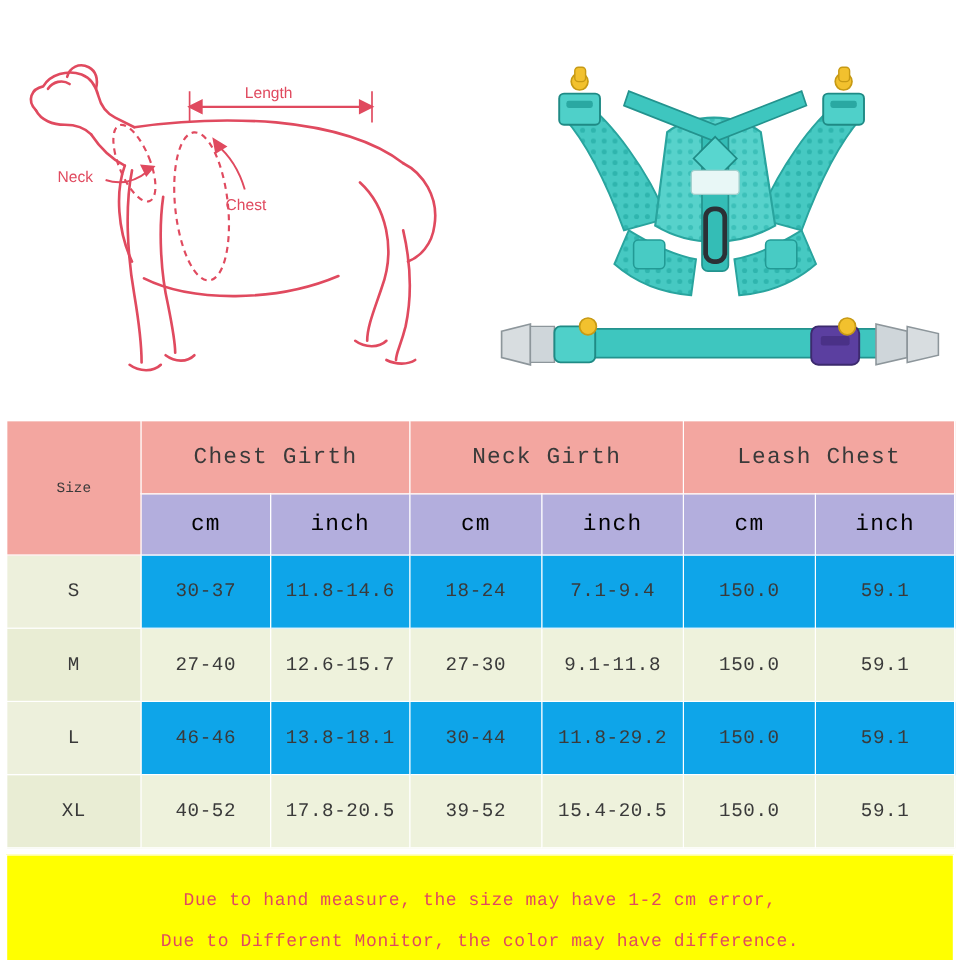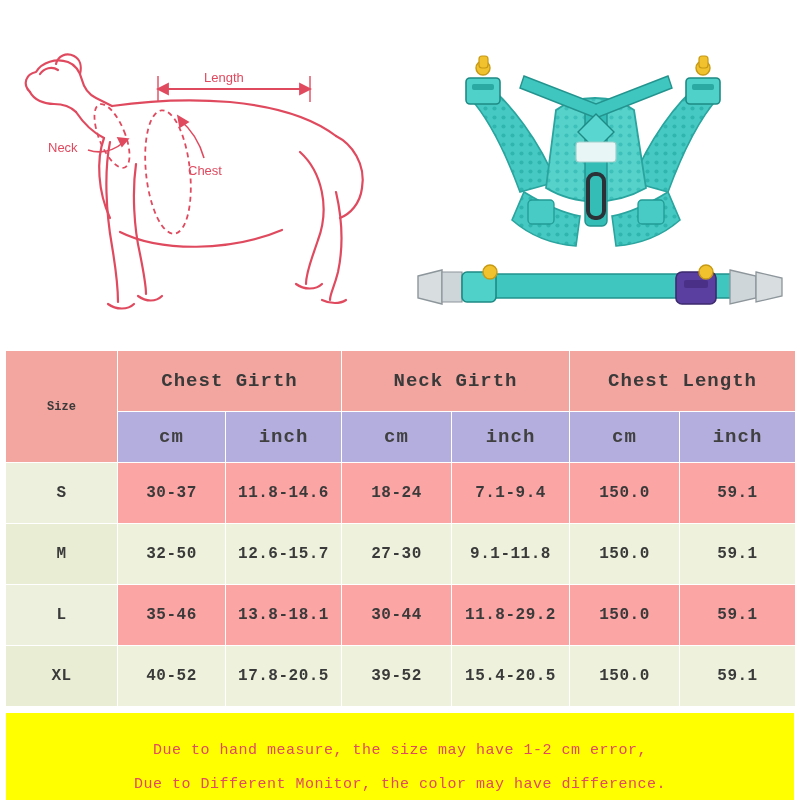--- a/index.html
+++ b/index.html
@@ -59,51 +59,51 @@
     top: 318px;
     width: 790px;
     border-collapse: collapse;
     table-layout: fixed;
     font-family: "Liberation Mono", "DejaVu Sans Mono", monospace;
   }
   .size-table td, .size-table th {
     border: 1px solid #ffffff;
     text-align: center;
     vertical-align: middle;
-    font-weight: bold;
+    font-weight: normal;
   }
   .hdr-row th {
     background: #f3a6a0;
     color: #3a3a3a;
     height: 58px;
     font-size: 19px;
     letter-spacing: 1px;
   }
   .hdr-row th.size-cell {
     font-size: 12px;
     letter-spacing: 0px;
   }
   .unit-row td {
     background: #b3aedd;
-    color: #404040;
+    color: #000000;
     height: 48px;
     font-size: 19px;
     letter-spacing: 1px;
   }
   .data-row td {
     height: 58px;
     font-size: 16px;
     letter-spacing: 0.5px;
     color: #3a3a3a;
   }
   .data-row td.size-cell {
     background: #edf0dc;
   }
   .data-row td.val-cell {
-    background: #fca5a5;
+    background: #0ea5e9;
   }
   .data-row.alt td.size-cell {
     background: #e9edd4;
   }
   .data-row.alt td.val-cell {
     background: #eef2dc;
   }
 
   
   .note-box {
@@ -271,21 +271,21 @@
       <col style="width:110px">
       <col style="width:118px">
       <col style="width:110px">
       <col style="width:116px">
     </colgroup>
     <thead>
       <tr class="hdr-row">
         <th class="size-cell" rowspan="2">Size</th>
         <th colspan="2">Chest Girth</th>
         <th colspan="2">Neck Girth</th>
-        <th colspan="2">Chest Length</th>
+        <th colspan="2">Leash Chest</th>
       </tr>
       <tr class="unit-row">
         <td>cm</td>
         <td>inch</td>
         <td>cm</td>
         <td>inch</td>
         <td>cm</td>
         <td>inch</td>
       </tr>
     </thead>
@@ -294,30 +294,30 @@
         <td class="size-cell">S</td>
         <td class="val-cell">30-37</td>
         <td class="val-cell">11.8-14.6</td>
         <td class="val-cell">18-24</td>
         <td class="val-cell">7.1-9.4</td>
         <td class="val-cell">150.0</td>
         <td class="val-cell">59.1</td>
       </tr>
       <tr class="data-row alt">
         <td class="size-cell">M</td>
-        <td class="val-cell">32-50</td>
+        <td class="val-cell">27-40</td>
         <td class="val-cell">12.6-15.7</td>
         <td class="val-cell">27-30</td>
         <td class="val-cell">9.1-11.8</td>
         <td class="val-cell">150.0</td>
         <td class="val-cell">59.1</td>
       </tr>
       <tr class="data-row">
         <td class="size-cell">L</td>
-        <td class="val-cell">35-46</td>
+        <td class="val-cell">46-46</td>
         <td class="val-cell">13.8-18.1</td>
         <td class="val-cell">30-44</td>
         <td class="val-cell">11.8-29.2</td>
         <td class="val-cell">150.0</td>
         <td class="val-cell">59.1</td>
       </tr>
       <tr class="data-row alt">
         <td class="size-cell">XL</td>
         <td class="val-cell">40-52</td>
         <td class="val-cell">17.8-20.5</td>

